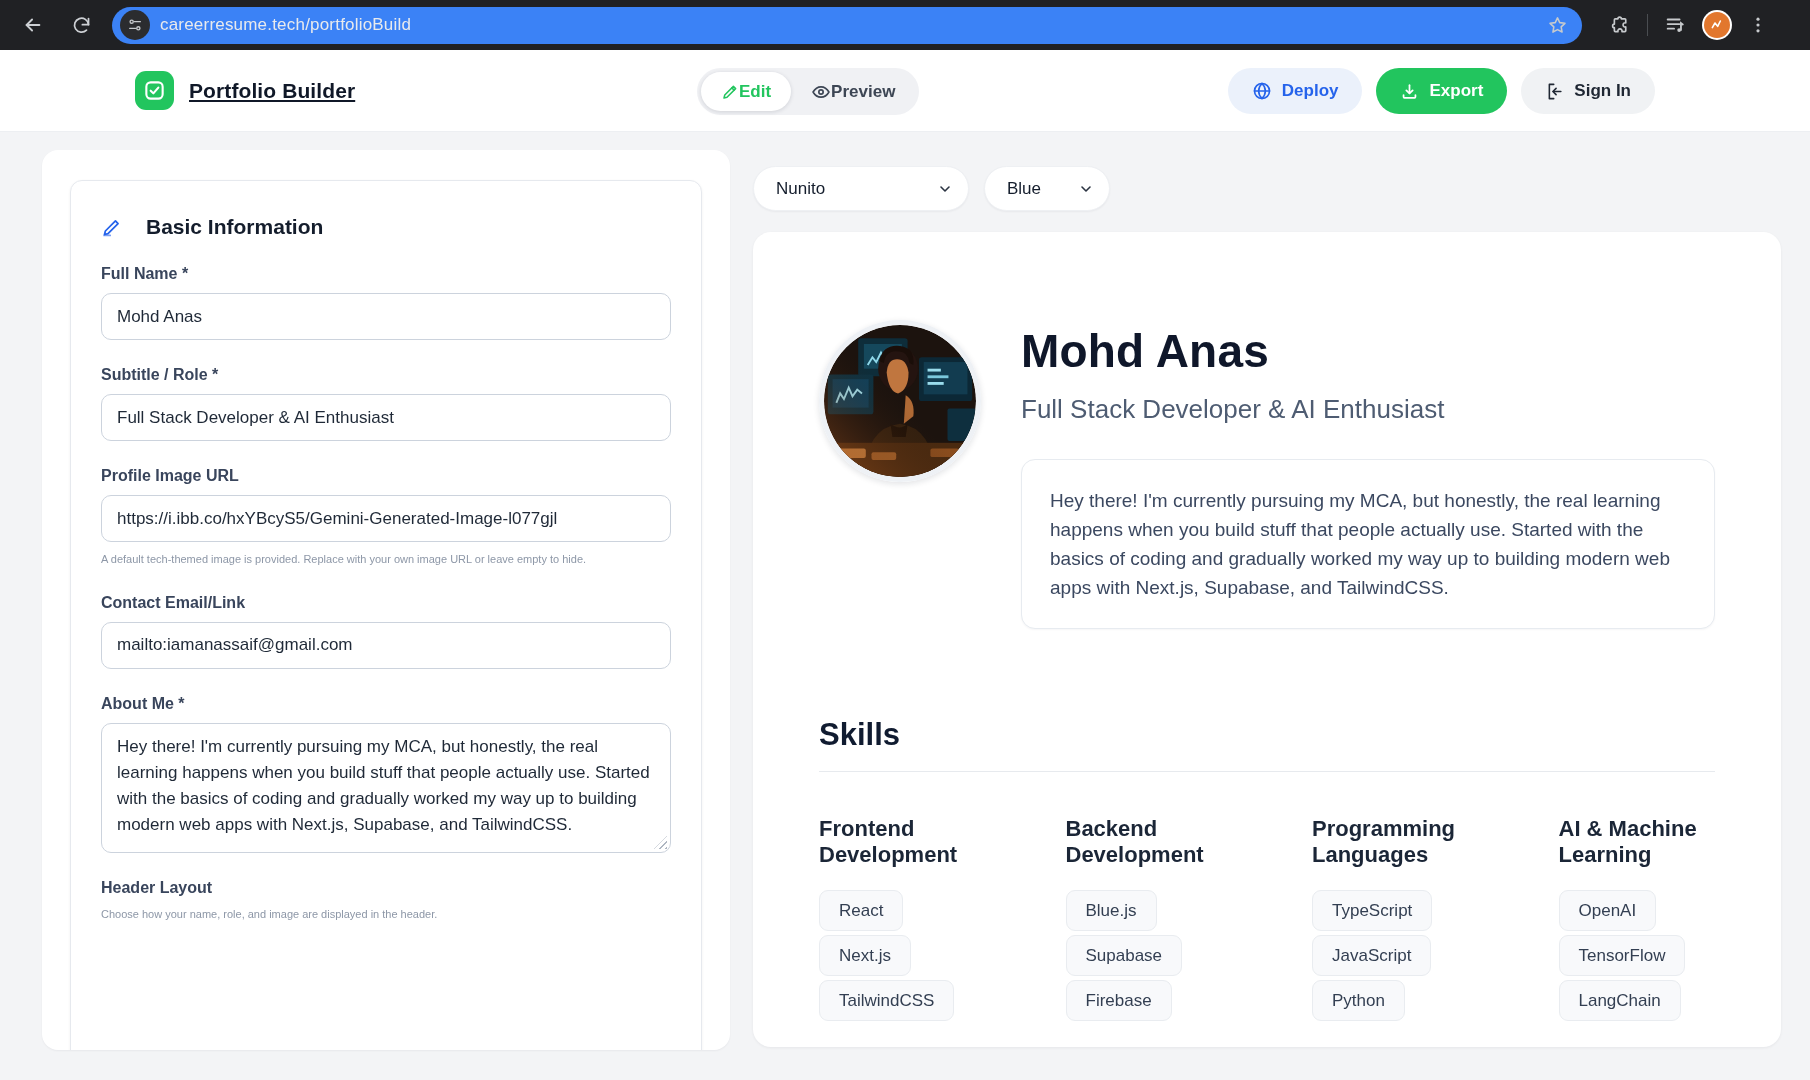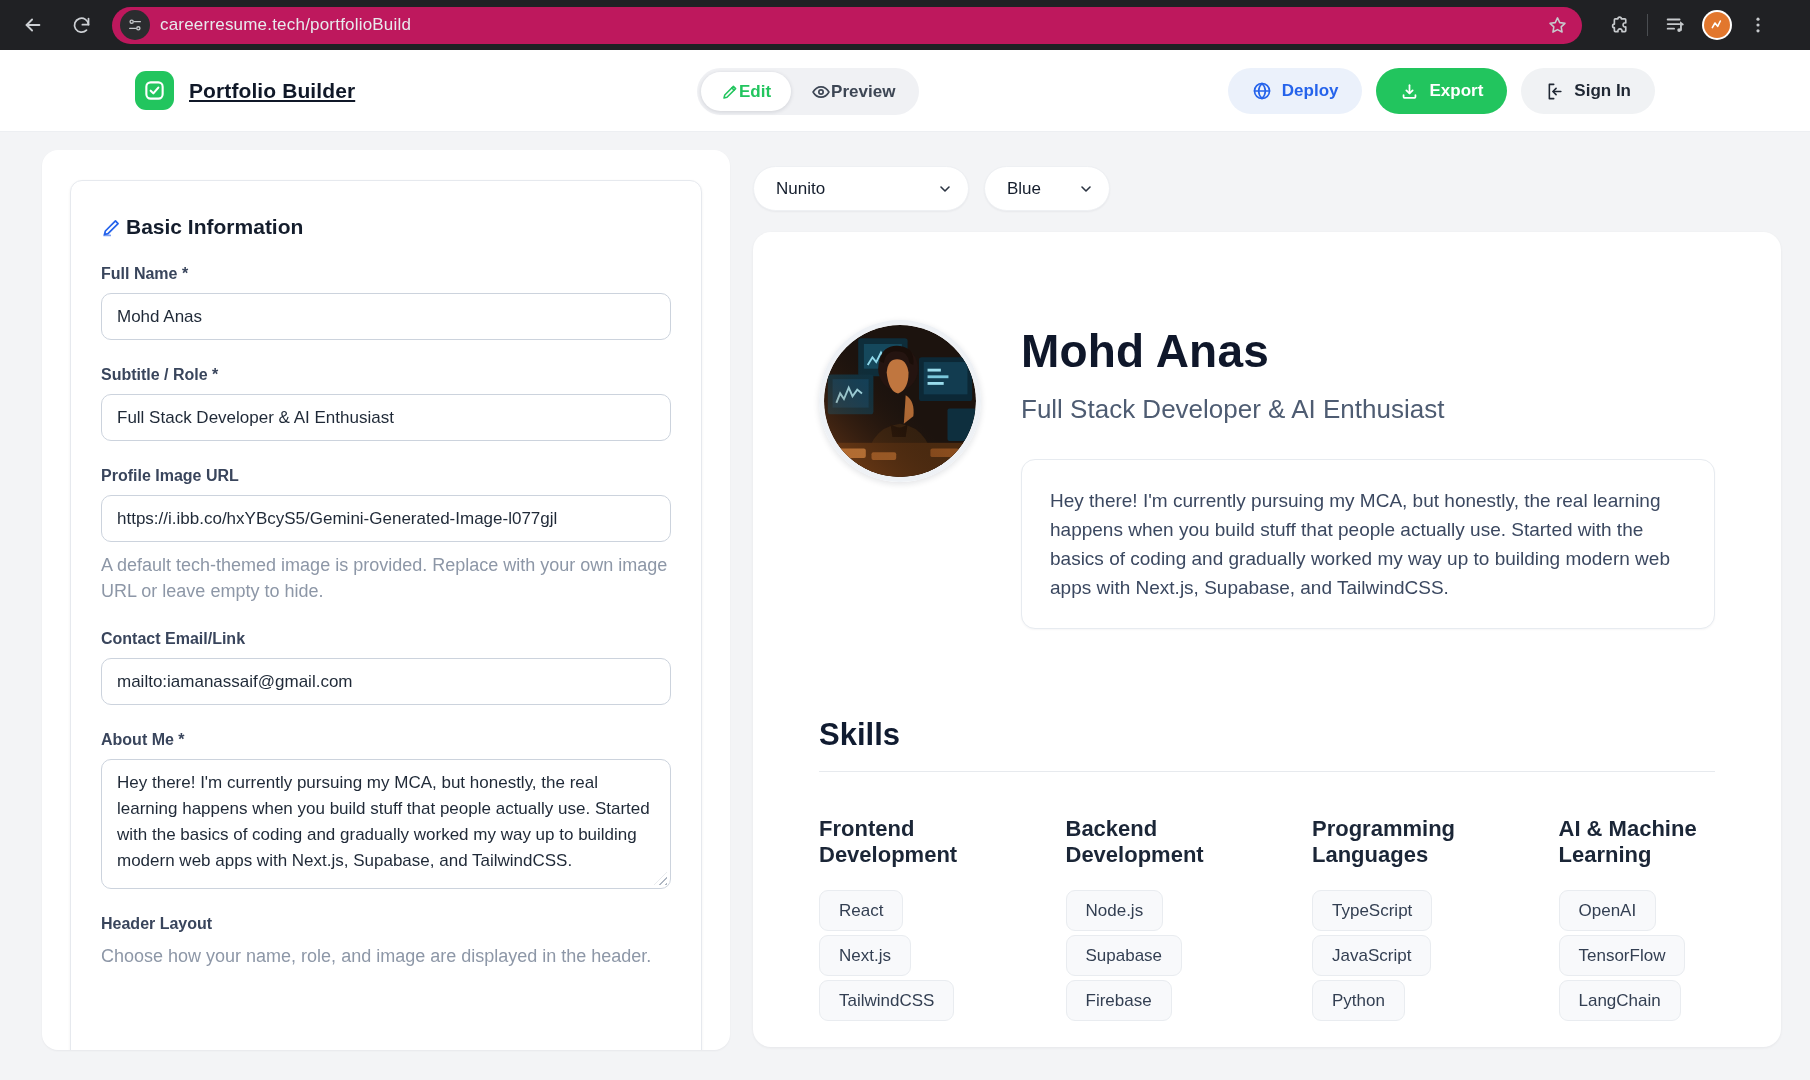--- a/index.html
+++ b/index.html
@@ -3,21 +3,21 @@
 <meta charset="utf-8">
 <style>
   * { box-sizing: border-box; margin: 0; padding: 0; }
   html,body { width:1810px; height:1080px; overflow:hidden; }
   body { font-family:"Liberation Sans", sans-serif; background:#f3f4f6; position:relative; }
 
   
   .chrome { position:absolute; top:0; left:0; width:1810px; height:50px; background:#202124;
             display:flex; align-items:center; padding:0 16px; gap:14px; }
   .chrome .navicon { width:34px; height:34px; border-radius:50%; display:grid; place-items:center; color:#cdd0d4; flex:0 0 auto; }
-  .url-pill { width:1470px; height:37px; background:#be185d; border-radius:19px; display:flex; align-items:center;
+  .url-pill { width:1470px; height:37px; background:#3b82f6; border-radius:19px; display:flex; align-items:center;
               padding:0 8px 0 8px; gap:10px; color:#e8eaed; }
   .tune-badge { width:30px; height:30px; border-radius:50%; background:#2b2c2f; display:grid; place-items:center; color:#c7cacd; }
   .url-text { font-size:17px; letter-spacing:.2px; color:#e8eaed; }
   .pill-star { margin-left:auto; color:#c7cacd; display:grid; place-items:center; width:34px; }
   .chrome-right { display:flex; align-items:center; gap:16px; margin-left:14px; color:#c7cacd; }
   .vsep { width:1px; height:22px; background:#4a4d51; }
   .chrome-avatar { width:30px; height:30px; border-radius:50%; background:#fff; display:grid; place-items:center; }
   .chrome-avatar .inner { width:26px; height:26px; border-radius:50%; background:#e2772e; display:grid; place-items:center; }
 
   
@@ -40,26 +40,26 @@
   .btn-deploy { background:#ebf1fb; color:#2563eb; }
   .btn-export { background:#22c55e; color:#ffffff; }
   .btn-signin { background:#f0f2f4; color:#1f2733; }
 
   
   .left-panel { position:absolute; left:42px; top:150px; width:688px; height:900px; background:#ffffff;
                 border-radius:16px; overflow:hidden; box-shadow:0 1px 2px rgba(16,24,40,.05); }
   .form-card { position:absolute; left:28px; top:30px; width:632px; height:1000px; background:#ffffff;
                border:1px solid #e6e9ee; border-radius:12px; box-shadow:0 1px 3px rgba(16,24,40,.06);
                padding:34px 30px; }
-  .form-title { display:flex; align-items:center; gap:4px; font-size:21px; font-weight:800; color:#141d2c; }
+  .form-title { display:flex; align-items:center; gap:24px; font-size:21px; font-weight:800; color:#141d2c; }
   .form-title .ticon { color:#2563eb; display:grid; place-items:center; }
   .field-label { font-size:16px; font-weight:700; color:#39455c; margin:26px 0 10px; }
   .text-input { width:100%; height:47px; border:1px solid #ccd3dd; border-radius:10px; background:#fff;
                 padding:0 15px; font-family:inherit; font-size:17px; color:#1f2937; outline:none; }
-  .helper { font-size:18px; color:#8d97a7; line-height:1.45; margin-top:10px; }
+  .helper { font-size:11px; color:#8d97a7; line-height:1.45; margin-top:10px; }
   .ta-wrap { position:relative; }
   textarea.text-area { width:100%; height:130px; border:1px solid #ccd3dd; border-radius:10px; background:#fff;
                 padding:10px 15px; font-family:inherit; font-size:17px; line-height:26px; color:#1f2937;
                 resize:none; overflow:hidden; outline:none; display:block; }
   .grip { position:absolute; right:4px; bottom:4px; width:13px; height:13px;
           background:repeating-linear-gradient(135deg, transparent 0 3px, #9aa4b2 3px 4.6px);
           clip-path:polygon(100% 0, 100% 100%, 0 100%); opacity:.8; }
   .select-wrap { position:relative; }
   select.form-select { width:100%; height:47px; border:1px solid #ccd3dd; border-radius:10px; background:#fff;
                 padding:0 15px; font-family:inherit; font-size:17px; color:#1f2937; appearance:none;
@@ -343,21 +343,21 @@
           <div class="skill-group-title">Frontend Development</div>
           <div class="chips">
             <span class="chip">React</span>
             <span class="chip">Next.js</span>
             <span class="chip">TailwindCSS</span>
           </div>
         </div>
         <div class="skill-group">
           <div class="skill-group-title">Backend Development</div>
           <div class="chips">
-            <span class="chip">Node.js</span>
+            <span class="chip">Blue.js</span>
             <span class="chip">Supabase</span>
             <span class="chip">Firebase</span>
           </div>
         </div>
         <div class="skill-group">
           <div class="skill-group-title">Programming Languages</div>
           <div class="chips">
             <span class="chip">TypeScript</span>
             <span class="chip">JavaScript</span>
             <span class="chip">Python</span>

